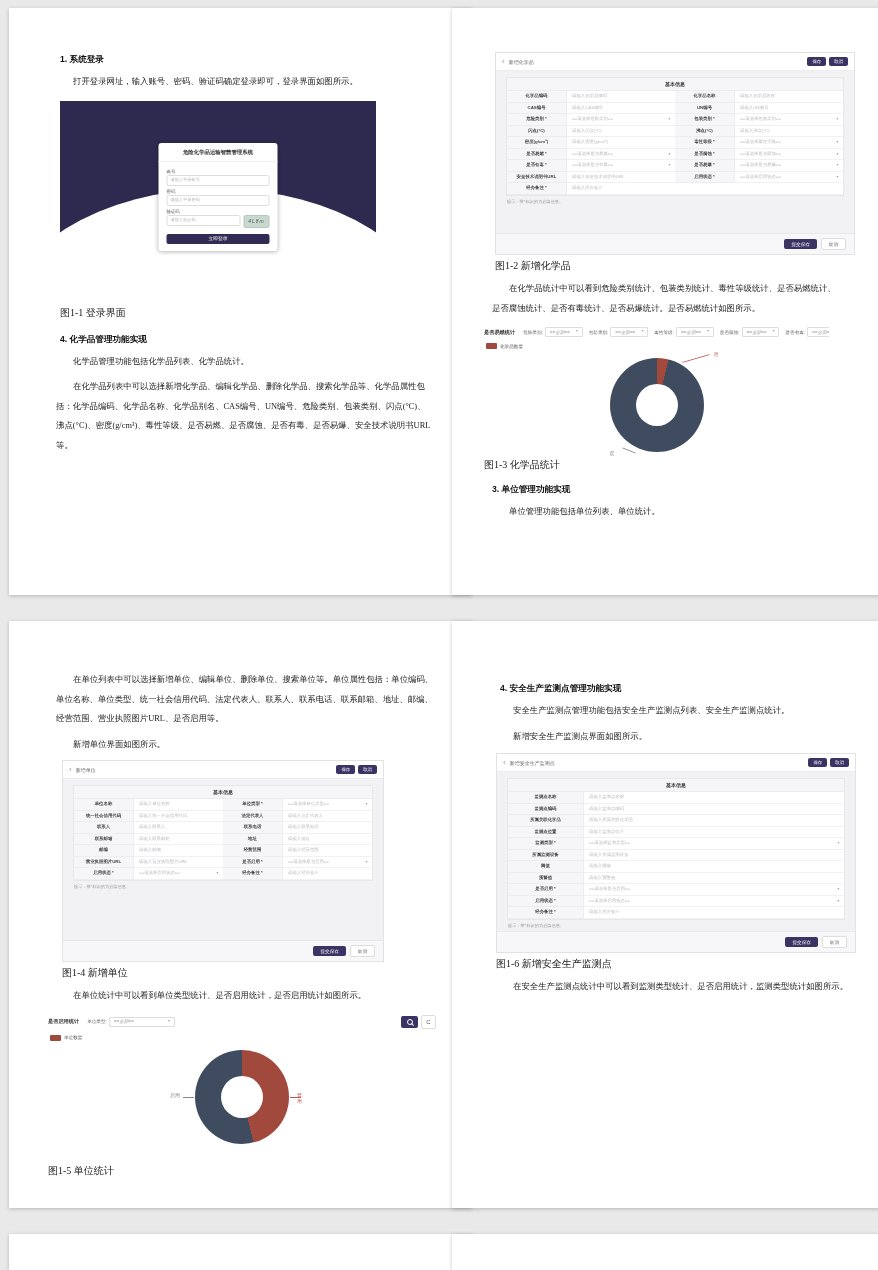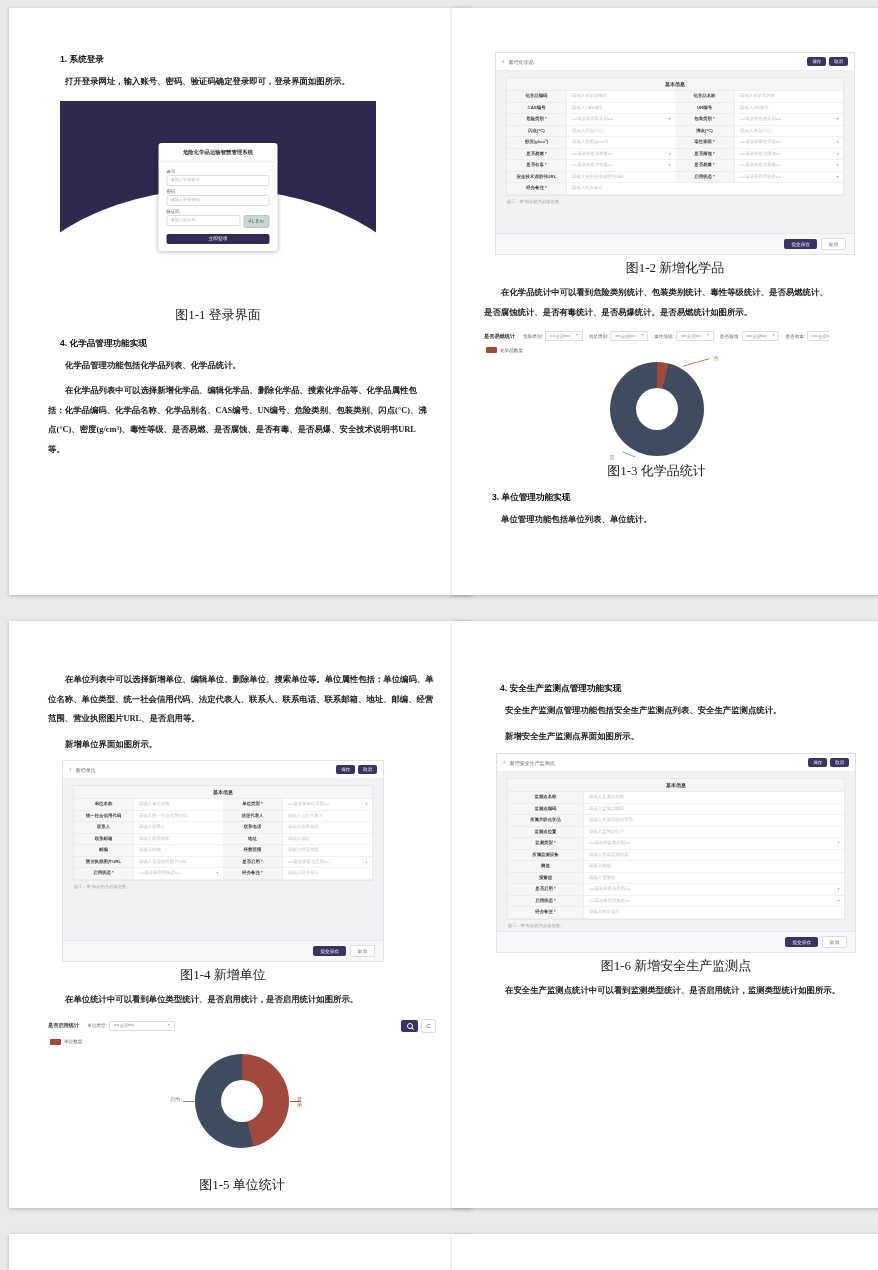--- a/index.html
+++ b/index.html
@@ -12,22 +12,22 @@
   #page4{left:452px;top:621px;height:587px;}
   #page5{left:9px;top:1234px;height:36px;}
   #page6{left:452px;top:1234px;height:36px;}
 
   .pad1{padding:46px 40px 0 39px;}
   .pad2{padding:44px 0 0 32px;width:377px;box-sizing:border-box;}
   .pad3{padding:49px 36px 0 39px;}
   .pad4{padding:62px 34px 0 36px;}
 
   .doc-h{font-family:"Liberation Sans",sans-serif;font-size:8.6px;font-weight:bold;margin:0 0 0 12px;color:#111;}
-  .doc-p{font-size:8.4px;line-height:19.5px;margin:6px 0 0 0;text-indent:17px;color:#222;font-weight:bold;}
-  .fig-cap{font-size:13px;text-align:center;color:#222;margin-top:4px;}
+  .doc-p{font-size:8.4px;line-height:19.5px;margin:6px 0 0 8px;text-indent:17px;color:#222;}
+  .fig-cap{font-size:10px;text-align:left;color:#222;margin-top:4px;}
   .w316{width:316px;margin-left:12px;}
   .w360{width:360px;margin-left:11px;}
 
   
   .login-shot{position:relative;width:316px;height:201px;margin:9px 0 0 12px;background:#2e2a4f;overflow:hidden;}
   .dome{position:absolute;left:50%;top:88px;width:430px;height:270px;transform:translateX(-50%);
         background:#fff;border-radius:50%;}
   .login-card{position:absolute;left:50%;top:42px;transform:translateX(-50%);width:119px;background:#fff;
         border-radius:3px;box-shadow:0 1px 4px rgba(0,0,0,.28);font-family:"Liberation Sans",sans-serif;}
   .lc-head{font-size:5.4px;font-weight:bold;color:#333;text-align:center;padding:6px 0 5px;border-bottom:1px solid #eee;}
@@ -315,21 +315,21 @@
       <div class="donut-wrap dw2">
         <div class="donut" style="background: conic-gradient(rgb(162, 73, 61) 0deg, rgb(162, 73, 61) 165.6deg, rgb(63, 75, 94) 165.6deg, rgb(63, 75, 94) 360deg);">
             <div class="hole"></div>
           </div>
         <i class="dline red ln-jin"></i>
         <span class="dlab red l-jin">禁用</span>
         <i class="dline ln-qi"></i>
         <span class="dlab gray l-qi">启用</span>
       </div>
     </div>
-    <div class="fig-cap" style="margin-top:28px">图1-5 单位统计</div>
+    <div class="fig-cap" style="margin-top:20px">图1-5 单位统计</div>
   </div>
 </div>
 
 <div class="page" id="page4">
   <div class="pad4">
     <div class="doc-h">4.  安全生产监测点管理功能实现</div>
     <p class="doc-p">安全生产监测点管理功能包括安全生产监测点列表、安全生产监测点统计。</p>
     <p class="doc-p">新增安全生产监测点界面如图所示。</p>
 
     <div class="shot h200" style="margin-top:7px">

